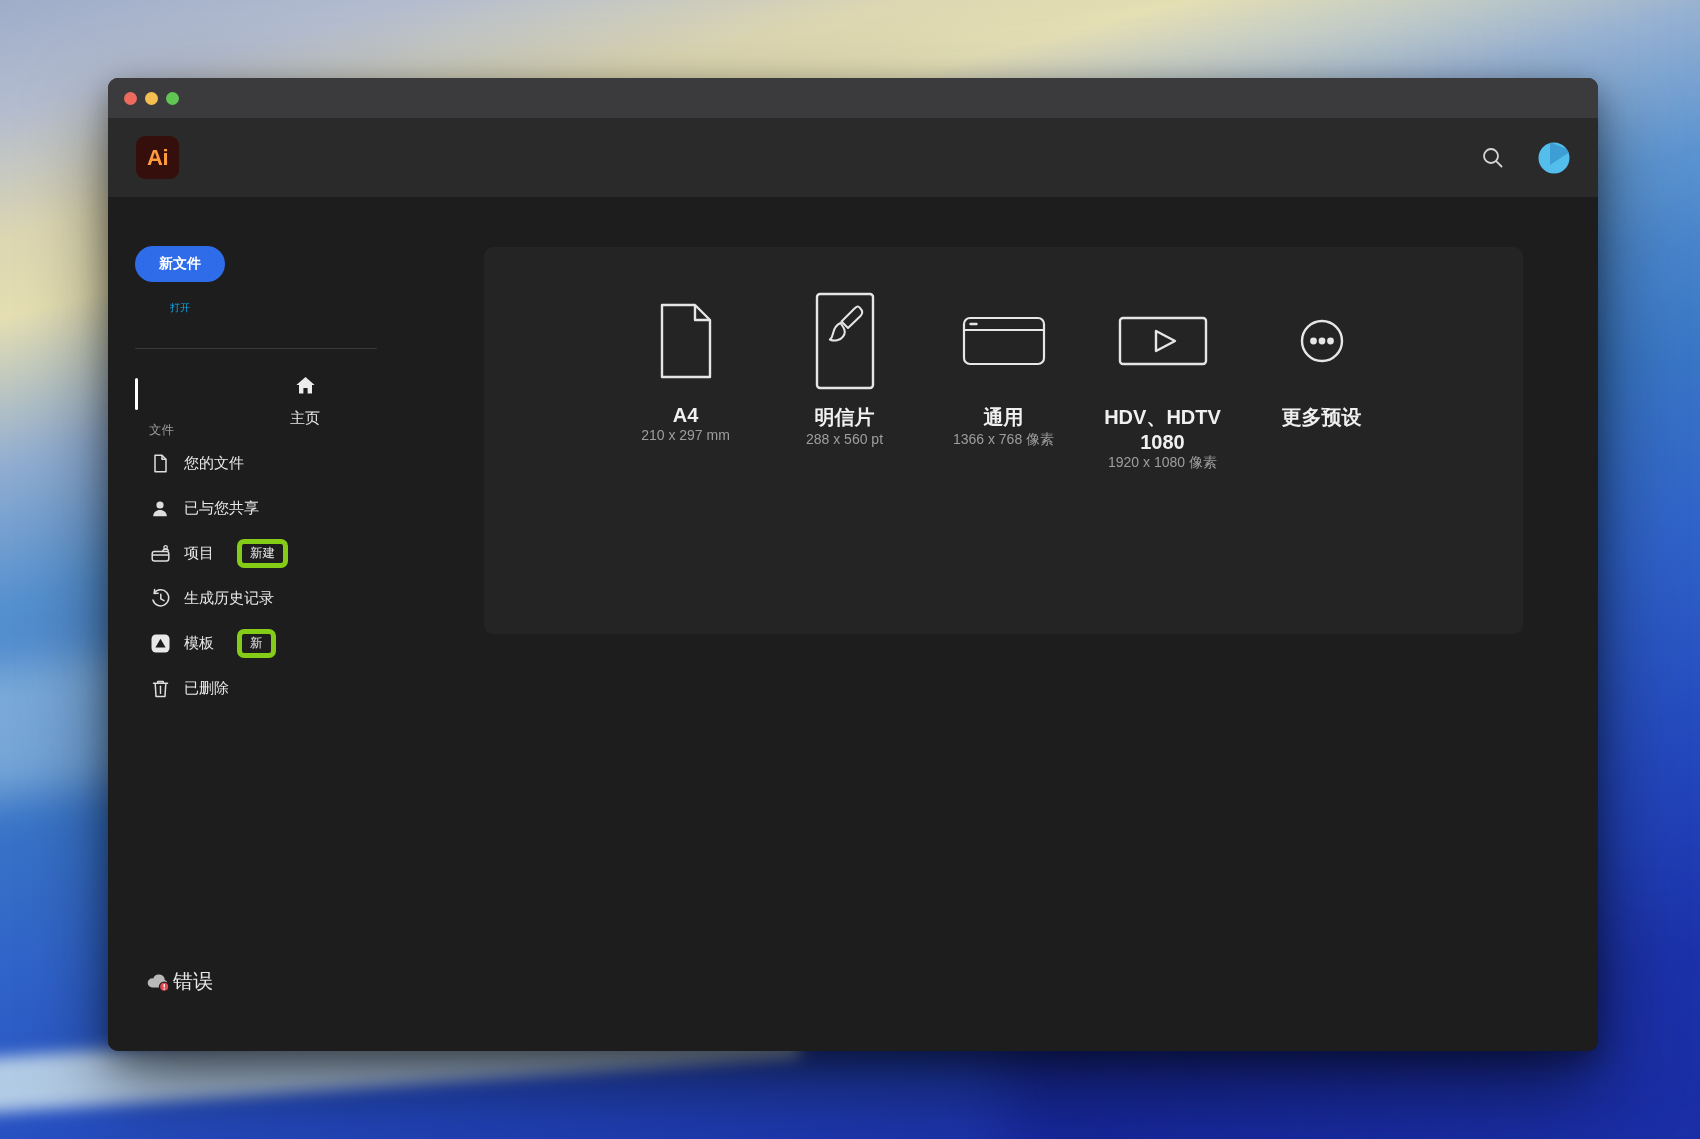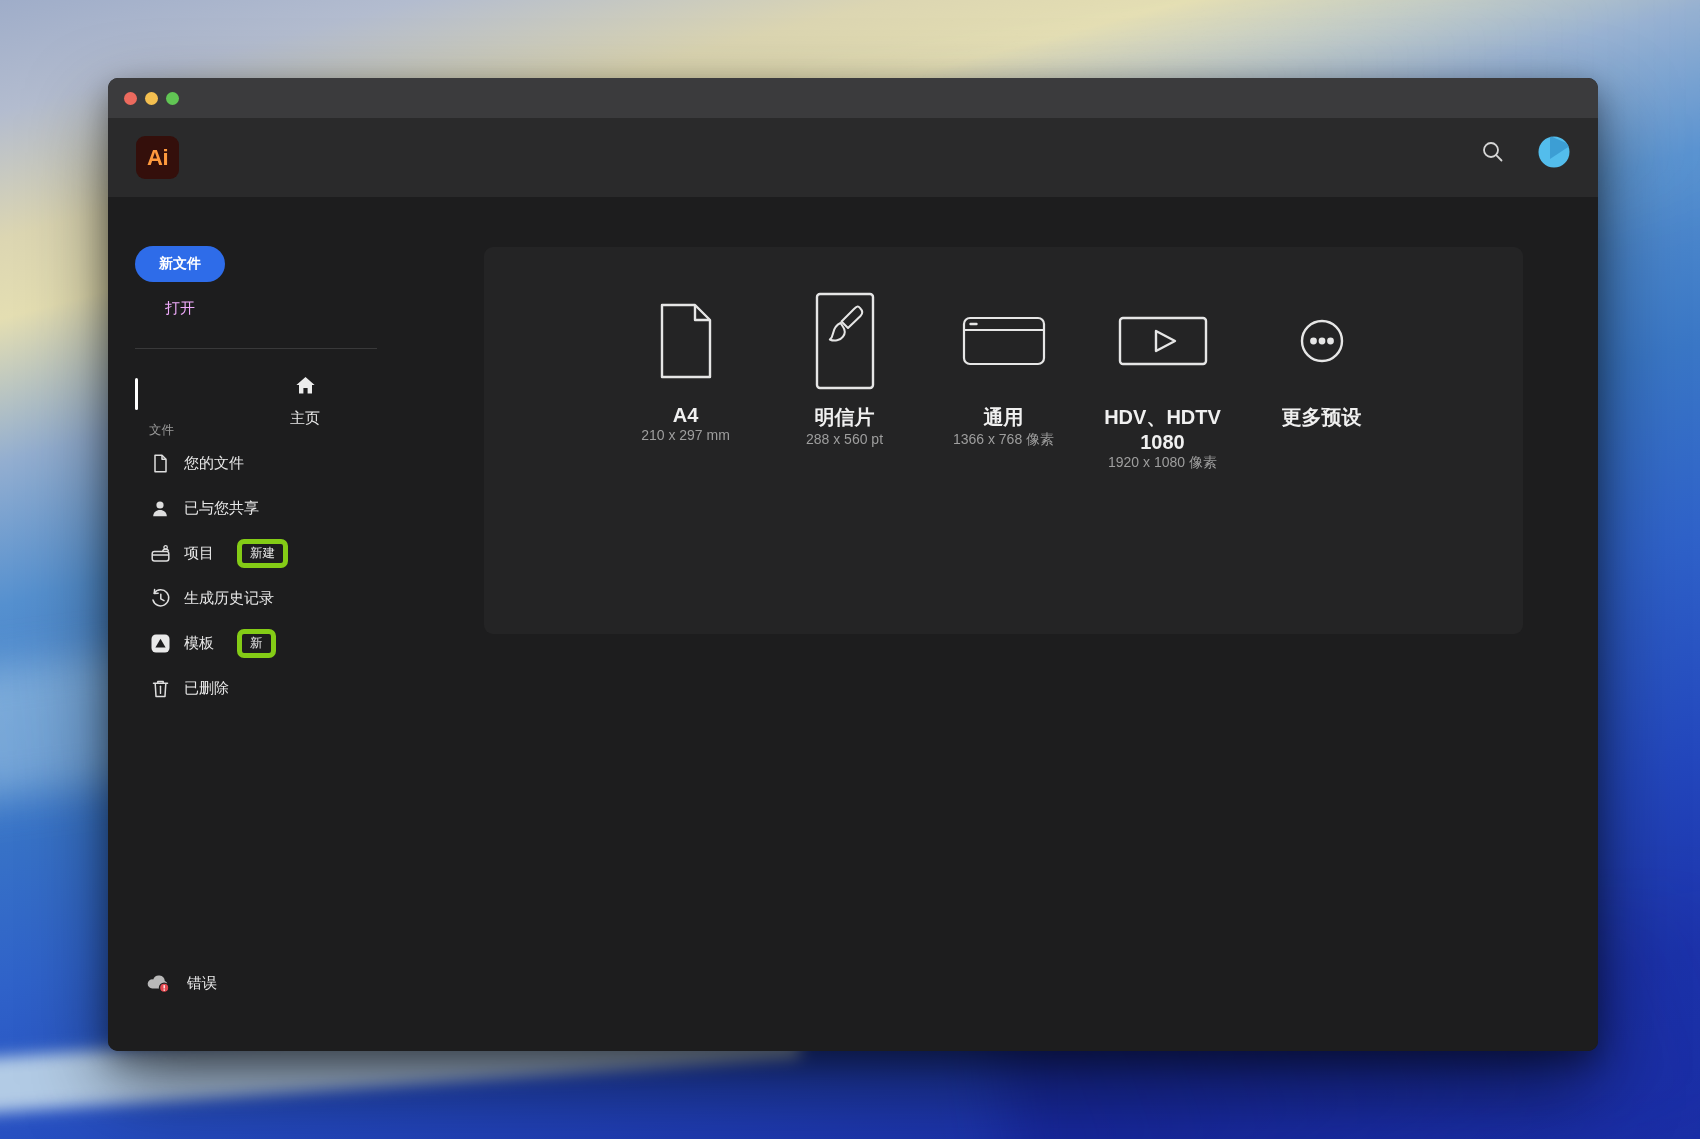--- a/index.html
+++ b/index.html
@@ -25,50 +25,50 @@
   
   .window { position:absolute; left:108px; top:78px; width:1490px; height:973px;
     border-radius:10px; overflow:hidden; background:#1d1d1e; display:flex; flex-direction:column;
     box-shadow:0 35px 80px rgba(0,0,0,.55), 0 10px 30px rgba(0,0,0,.35); }
 
   .titlebar { height:40px; flex:0 0 auto; background:#3b3b3d;
     display:flex; align-items:center; padding-left:16px; gap:8px; }
   .light { width:13px; height:13px; border-radius:50%; }
 
   .appheader { height:79px; flex:0 0 auto; background:#2a2a2b;
-    display:flex; align-items:flex-start; padding:18px 28px; }
+    display:flex; align-items:center; padding:4px 28px; }
   .logo { width:43px; height:43px; border-radius:9px; background:#340f0b;
     display:flex; align-items:center; justify-content:center;
     font-weight:700; font-size:22px; color:#ff9a3e; letter-spacing:-.5px; }
   .header-right { margin-left:auto; display:flex; align-items:center; gap:32px; }
   .icon-btn { display:flex; align-items:center; justify-content:center; cursor:pointer; }
 
   .body { flex:1; display:flex; min-height:0; background:#1d1d1e; }
 
   
   .sidebar { width:352px; flex:0 0 auto; position:relative; padding:49px 0 8px 27px; }
   .btn-new { width:90px; height:36px; border-radius:18px; background:#2e6ce9; color:#fff;
     font-size:14px; font-weight:600; display:flex; align-items:center; justify-content:center; cursor:pointer; }
   .open-row { width:90px; height:32px; margin-top:10px; display:flex; align-items:center;
-    justify-content:center; color:#f0abfc; font-size:15px; cursor:pointer; }
+    justify-content:center; color:#0ea5e9; font-size:10px; cursor:pointer; }
   .divider { width:242px; height:1px; background:#39393a; margin-top:24px; }
   .nav-row { height:45px; display:flex; align-items:center; padding-left:15px; gap:13px;
     color:#e9e9e9; font-size:15px; position:relative; cursor:pointer; }
   .nav-home { margin-top:26px; height:38px;flex-direction:column; }
   .active-bar { position:absolute; left:-15px; top:3px; bottom:3px; width:3px;
     background:#fff; border-radius:2px; }
   .nav-home .active-bar { left:0; }
   .nav-home { padding-left:15px; }
   .section-label { margin:8px 0 2px 14px; font-size:12.5px; color:#9b9b9b; height:18px;
     display:flex; align-items:center; }
   .badge { margin-left:10px; border:5px solid #84cc16; border-radius:7px; padding:3px 8px;
     font-size:12.5px; color:#e9e9e9; line-height:1; }
   .nav-ic { width:21px; height:21px; flex:0 0 auto; display:flex; align-items:center; justify-content:center; }
   .sidebar-footer { position:absolute; left:37px; bottom:56px; display:flex; align-items:center;
-    gap:14px; color:#e9e9e9; font-size:15px; cursor:pointer; }
+    gap:0; color:#e9e9e9; font-size:20px; cursor:pointer; }
 
   
   .main { flex:1; position:relative; }
   .panel { position:absolute; left:24px; top:50px; width:1039px; height:387px;
     background:#242425; border-radius:9px; }
   .panel-title { padding-top:70px; text-align:center; font-size:21px; font-weight:600;
     color:#f2f2f2; letter-spacing:1px; }
   .presets { margin-top:44px; display:flex; justify-content:center; }
   .preset { width:159px; display:flex; flex-direction:column; align-items:center; cursor:pointer; }
   .preset-icon { height:100px; display:flex; align-items:center; justify-content:center; }

